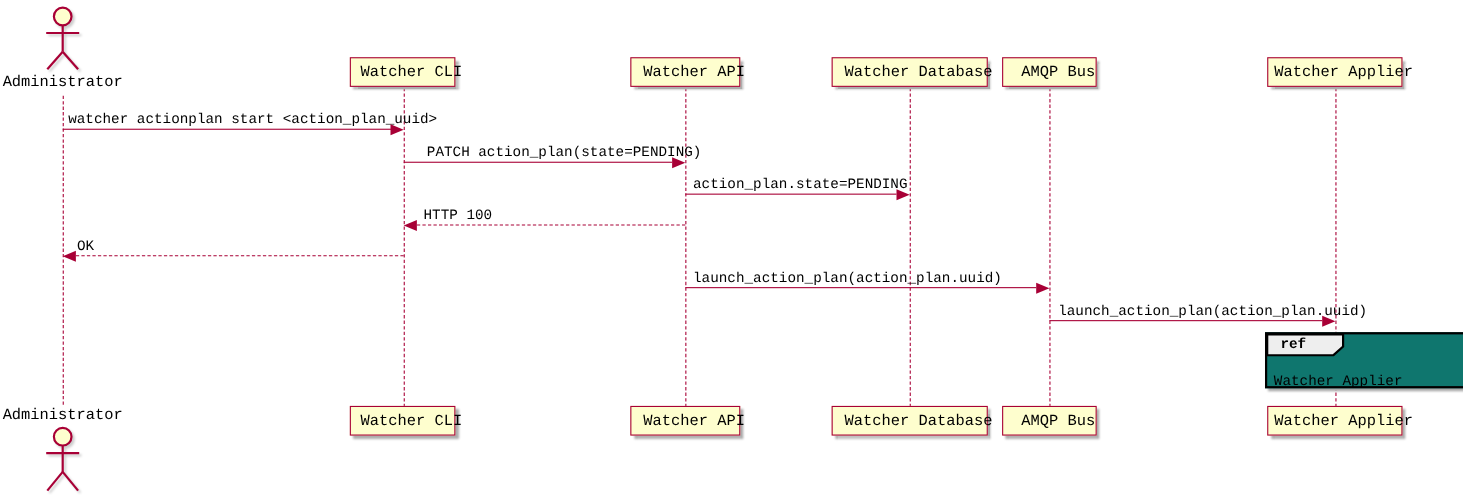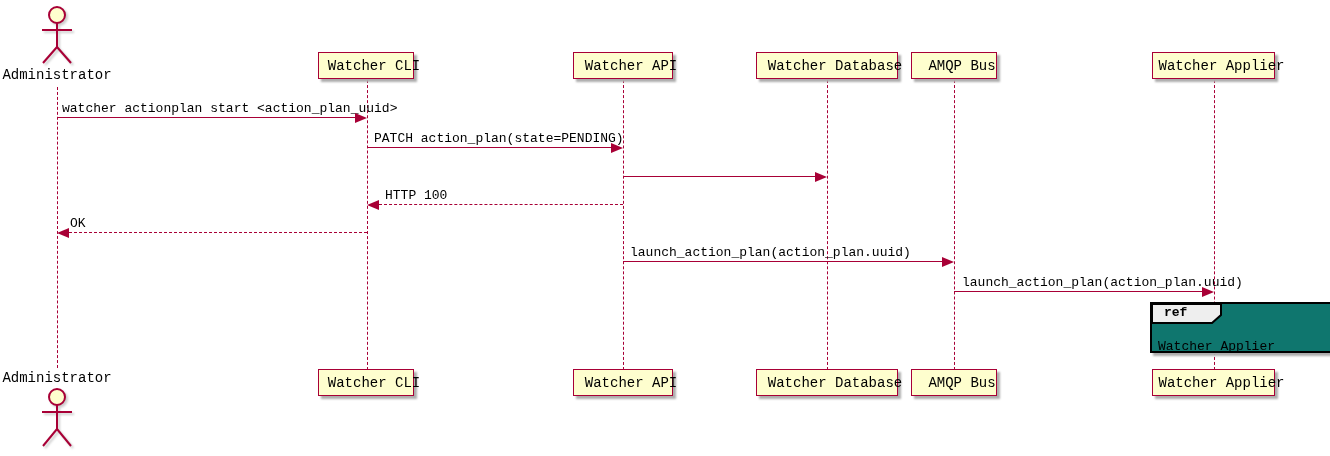--- a/index.html
+++ b/index.html
@@ -108,24 +108,25 @@
   <div class="participant" style="left:318px;top:369px;width:96px;">Watcher CLI</div>
   <div class="participant" style="left:573px;top:369px;width:100px;">Watcher API</div>
   <div class="participant" style="left:756px;top:369px;width:142px;">Watcher Database</div>
   <div class="participant" style="left:911px;top:369px;width:86px;">AMQP Bus</div>
   <div class="participant" style="left:1152px;top:369px;width:123px;">Watcher Applier</div>
 
   <div class="msg-label" style="left:62px;top:101px;text-align:right;">watcher actionplan start &lt;action_plan_uuid&gt;</div>
   <div class="msg-line" style="left:57px;top:117px;width:299px;"></div>
   <div class="head-right" style="left:355px;top:113px;"></div>
 
-  <div class="msg-label" style="left:374px;top:131px;text-align:right;">PATCH action_plan(state=PENDING)</div>
+  <div class="msg-label" style="left:388px;top:131px;text-align:right;">PATCH action_plan(state=PENDING)</div>
   <div class="msg-line" style="left:367px;top:147px;width:244px;"></div>
   <div class="head-right" style="left:611px;top:143px;"></div>
 
+  <div class="msg-label" style="left:630px;top:160px;">action_plan.state=PENDING</div>
   <div class="msg-line" style="left:623px;top:176px;width:192px;"></div>
   <div class="head-right" style="left:815px;top:172px;"></div>
 
   <div class="msg-label" style="left:385px;top:188px;">HTTP 100</div>
   <div class="msg-line dashed" style="left:379px;top:204px;width:244px;"></div>
   <div class="head-left" style="left:367px;top:200px;"></div>
 
   <div class="msg-label" style="left:70px;top:216px;">OK</div>
   <div class="msg-line dashed" style="left:69px;top:232px;width:298px;"></div>
   <div class="head-left" style="left:57px;top:228px;"></div>

